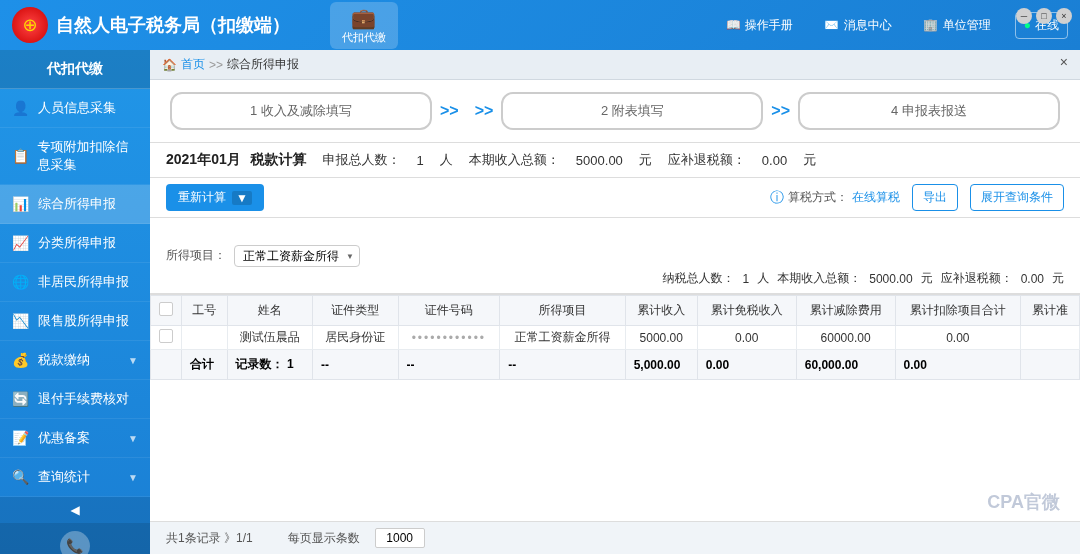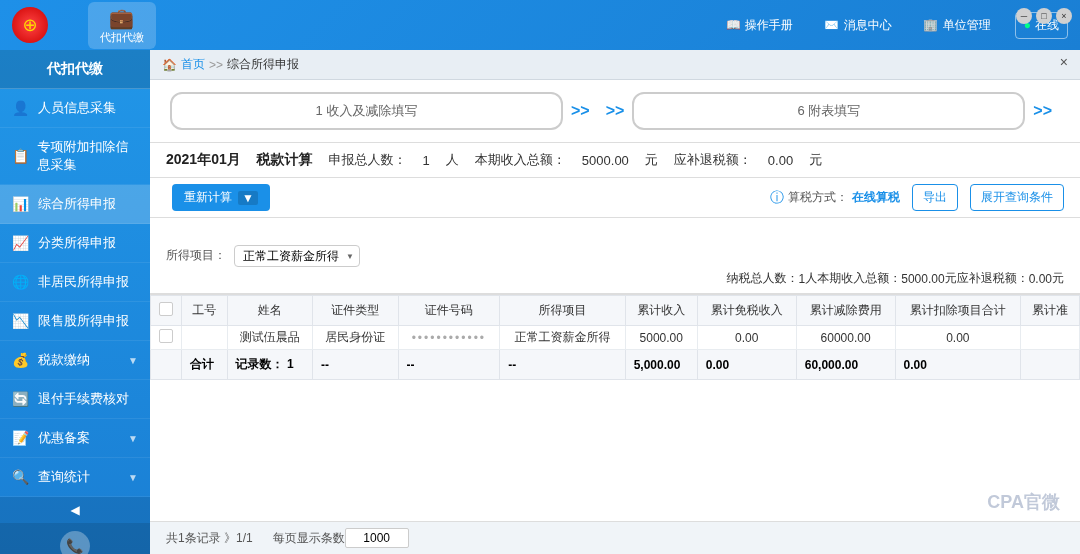--- a/index.html
+++ b/index.html
@@ -247,21 +247,20 @@
       display: flex;
       align-items: center;
       gap: 4px;
       background: #1a90e8;
       color: white;
       padding: 5px 12px;
       border-radius: 4px;
       cursor: pointer;
       font-size: 12px;
       border: none;
-      margin-left: 6px;
     }
     .recalc-btn .dropdown-arrow {
       background: rgba(0,0,0,0.15);
       padding: 0 4px;
       margin-left: 2px;
       border-radius: 2px;
     }
     .toolbar-right {
       margin-left: auto;
       display: flex;
@@ -274,21 +273,21 @@
       gap: 4px;
       font-size: 12px;
       color: #555;
     }
     .tax-method .info-icon {
       color: #1a90e8;
       font-size: 14px;
     }
     .tax-method .method-value {
       color: #1a90e8;
-      font-weight: bold;
+      font-weight: normal;
     }
     .export-btn {
       border: 1px solid #1a90e8;
       color: #1a90e8;
       padding: 4px 10px;
       border-radius: 4px;
       cursor: pointer;
       font-size: 12px;
       background: white;
     }
@@ -336,20 +335,21 @@
       top: 50%;
       transform: translateY(-50%);
       font-size: 8px;
       color: #666;
       pointer-events: none;
     }
     .filter-right {
       margin-left: auto;
       display: flex;
       align-items: center;
+      gap: 8px;
       font-size: 12px;
       color: #333;
       margin-top: 46px;
     }
 
     
     .table-container {
       flex: 1;
       background: white;
       overflow: auto;
@@ -384,30 +384,30 @@
       border: 1px solid #e0e4ea;
       padding: 6px 8px;
     }
 
     
     .bottom-bar {
       background: #f0f4f8;
       padding: 6px 16px;
       display: flex;
       align-items: center;
-      gap: 0;
+      gap: 15px;
       font-size: 12px;
       color: #555;
       border-top: 1px solid #ddd;
     }
     .bottom-bar .page-size-input {
       border: 1px solid #ccc;
       border-radius: 2px;
       padding: 2px 4px;
-      width: 64px;
+      width: 50px;
       font-size: 12px;
       text-align: center;
     }
 
     
     .sidebar-footer {
       background: rgba(0,0,0,0.2);
       padding: 8px;
       text-align: center;
       margin-top: auto;
@@ -443,20 +443,21 @@
       cursor: pointer;
       background: white;
     }
   </style>
 </head>
 <body>
 
 <div class="title-bar">
   <div class="logo-area">
     <div class="logo-circle">⊕</div>
+    <span class="title-text">自然人电子税务局（扣缴端）</span>
   </div>
   <div class="title-center-icon">
     <span class="icon-symbol">💼</span>
     <span class="icon-label">代扣代缴</span>
   </div>
   <div class="title-right">
     <div class="title-right-btn">
       <span>📖</span>
       <span>操作手册</span>
     </div>
@@ -551,29 +552,32 @@
       </div>
     </div>
 
     <div class="step-bar">
       <div class="step-box">
         <span>1 收入及减除填写</span>
       </div>
       <span class="step-arrow">&gt;&gt;</span>
       <span class="step-arrow">&gt;&gt;</span>
       <div class="step-box">
-        <span>6 附表填写</span>
+        <span>2 附表填写</span>
       </div>
       <span class="step-arrow">&gt;&gt;</span>
+      <div class="step-box">
+        <span>4 申报表报送</span>
+      </div>
     </div>
 
     <div class="info-bar">
       <span class="info-title">
         <span>2021年01月</span>
-        <span style="margin-left:12px;">税款计算</span>
+        <span style="margin-left:6px;">税款计算</span>
       </span>
       <span>申报总人数：</span>
       <span>1</span>
       <span>人</span>
       <span>本期收入总额：</span>
       <span>5000.00</span>
       <span>元</span>
       <span>应补退税额：</span>
       <span>0.00</span>
       <span>元</span>

